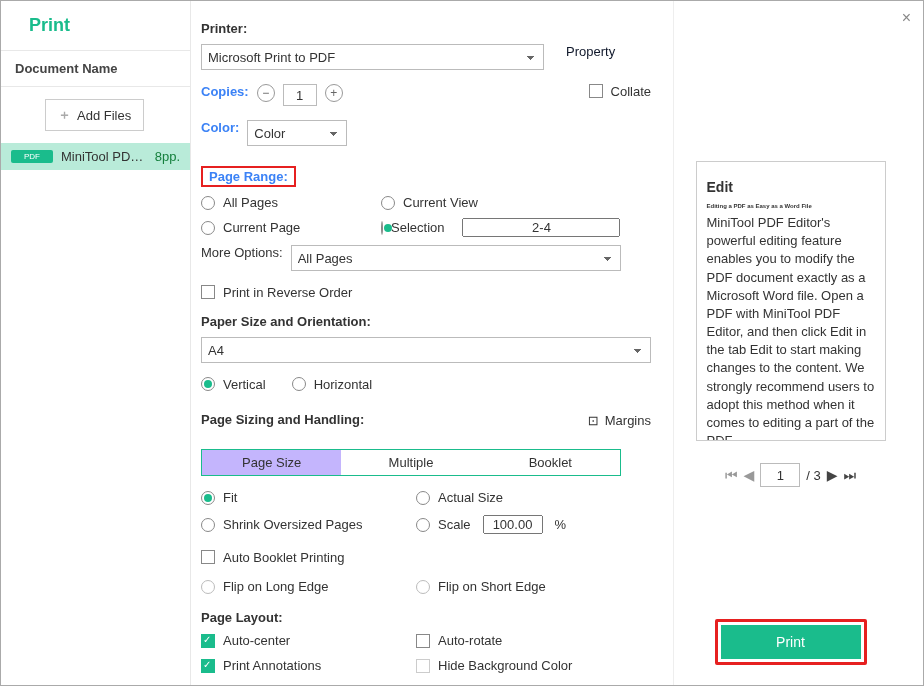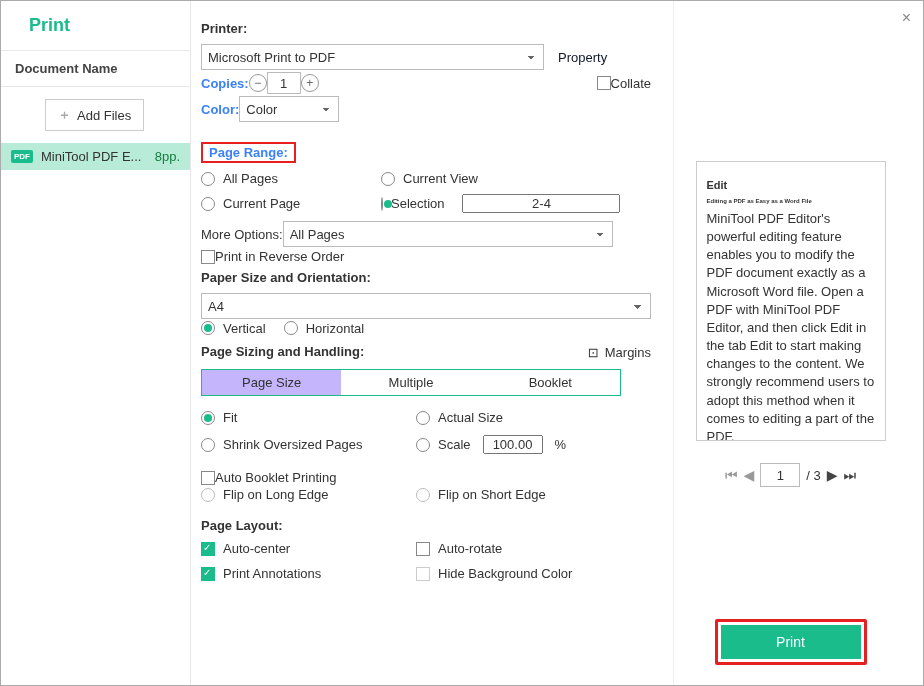--- a/index.html
+++ b/index.html
@@ -5,26 +5,26 @@
 *{box-sizing:border-box;margin:0;padding:0;font-family:"Segoe UI",Arial,sans-serif;font-size:13px;color:#333}
 body{background:#fff}
 .window{width:924px;height:686px;border:1px solid #aaa;position:relative;display:flex;overflow:hidden}
 .close-x{position:absolute;top:8px;right:12px;font-size:16px;color:#888;cursor:pointer}
 .sidebar{width:190px;border-right:1px solid #e8e8e8;padding:0}
 .print-title{color:#1abc8c;font-weight:bold;font-size:18px;padding:14px 0 14px 28px}
 .doc-name{border-top:1px solid #e8e8e8;border-bottom:1px solid #e8e8e8;padding:10px 0 10px 14px;font-weight:600;color:#444}
 .add-files{margin:12px 0 12px 44px;border:1px solid #ccc;padding:6px 12px;background:#fff;display:inline-flex;align-items:center;gap:6px;cursor:pointer;color:#666}
 .plus{color:#aaa;font-weight:bold}
 .file-row{background:#b9ebd9;display:flex;align-items:center;padding:6px 10px;gap:8px}
-.pdf-badge{background:#1abc8c;color:#fff;font-size:8px;font-weight:bold;padding:2px 3px;border-radius:2px}
+.pdf-badge{background:#1abc8c;color:#fff;font-size:8px;font-weight:normal;padding:2px 13px;border-radius:2px}
 .file-name{flex:1;white-space:nowrap;overflow:hidden;text-overflow:ellipsis}
 .pp{color:#15803d}
 
 .main{flex:1;padding:14px 22px 10px 10px;overflow-y:auto}
-.row{display:flex;align-items:center;margin-bottom:2px;}
+.row{display:flex;margin-bottom:14px;gap:8px}
 .lbl{font-weight:600;color:#3b82f6}
 select,input[type=text]{border:1px solid #bbb;background:#fff;padding:3px 6px;height:26px}
 select{appearance:none;padding-right:20px;background-image:linear-gradient(45deg,transparent 50%,#666 50%),linear-gradient(135deg,#666 50%,transparent 50%);background-position:calc(100% - 12px) 11px,calc(100% - 8px) 11px;background-size:4px 4px,4px 4px;background-repeat:no-repeat}
 .printer-sel{flex:1;max-width:343px}
 .property{margin-left:14px;color:#0f172a}
 .step-btn{width:18px;height:18px;border:1px solid #999;border-radius:50%;background:#fff;display:inline-flex;align-items:center;justify-content:center;font-size:12px;color:#666;cursor:pointer}
 .copies-val{width:34px;text-align:center;border:1px solid #bbb;height:22px}
 .chk{width:14px;height:14px;border:1px solid #888;display:inline-block;background:#fff;vertical-align:middle}
 .chk.on{background:#1abc8c;border-color:#1abc8c;position:relative}
 .chk.on::after{content:"✓";color:#fff;font-size:10px;position:absolute;top:-1px;left:1px}
@@ -44,21 +44,21 @@
 .sizing-row{display:flex;gap:0}
 .sizing-row>label{display:flex;align-items:center;gap:8px;cursor:pointer;margin-bottom:10px}
 .sizing-row .colA{width:215px}
 .scale-in{width:60px;text-align:center;margin:0 4px}
 .disabled{color:#aaa}
 .margins{margin-left:auto;display:flex;align-items:center;gap:6px;color:#444;cursor:pointer}
 .hr-gap{height:6px}
 
 .preview{width:250px;padding:20px 18px 20px 2px;border-left:1px solid #eee;display:flex;flex-direction:column;align-items:center}
 .page-prev{width:190px;height:280px;border:1px solid #ccc;margin-top:140px;background:#fff;padding:14px 10px;font-size:5px;color:#444;line-height:1.4;overflow:hidden}
-.page-prev h4{font-size:11px;font-weight:bold;margin:2px 0}
+.page-prev h4{font-size:14px;font-weight:bold;margin:2px 0}
 .page-prev .sub{font-size:6px;font-weight:bold;margin:4px 0}
 .pager{margin-top:22px;display:flex;align-items:center;gap:6px;color:#666}
 .pg-in{width:40px;text-align:center;border:1px solid #bbb;height:24px}
 .arrow{cursor:pointer;font-size:14px;color:#999}
 .print-btn-wrap{margin-top:auto;border:3px solid #e62020;padding:3px;border-radius:2px}
 .print-btn{background:#1abc8c;color:#fff;border:none;width:140px;height:34px;font-size:14px;cursor:pointer}
 </style>
 </head>
 <body>
 

